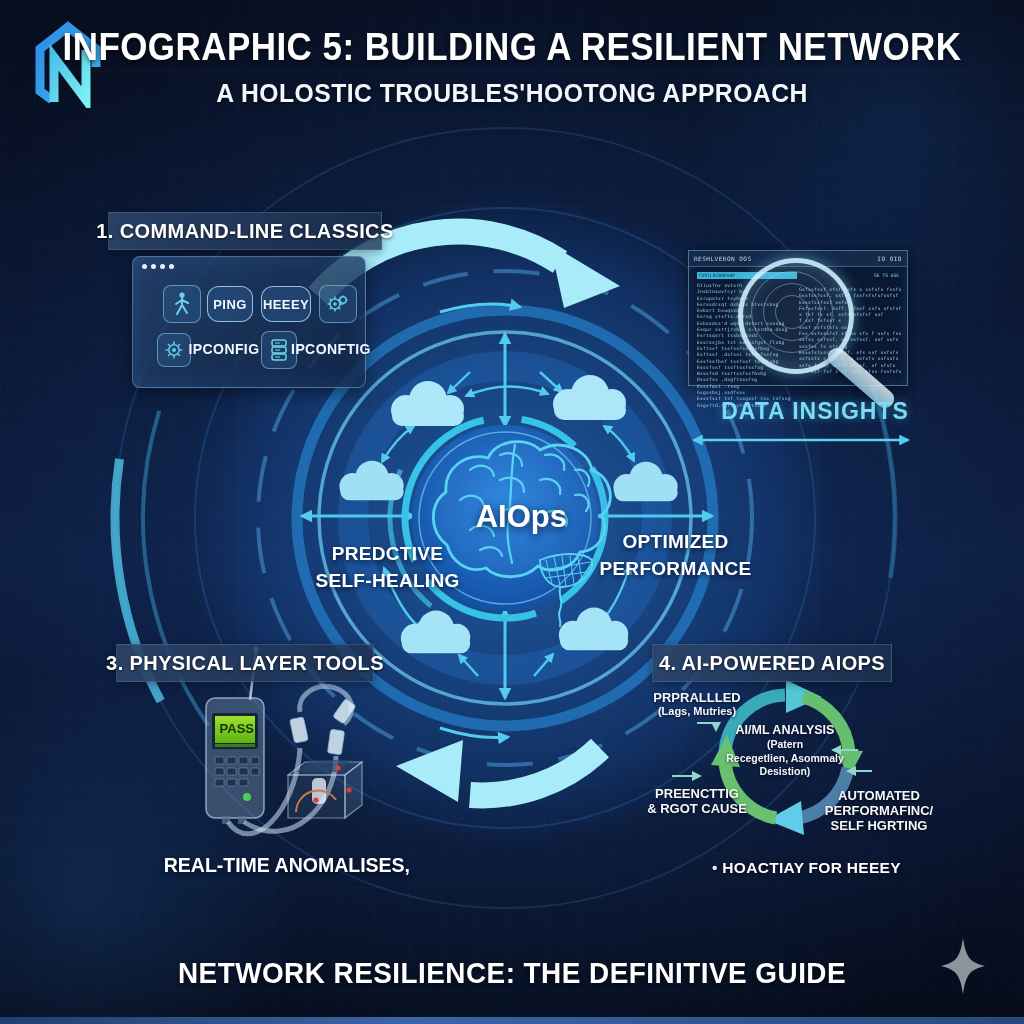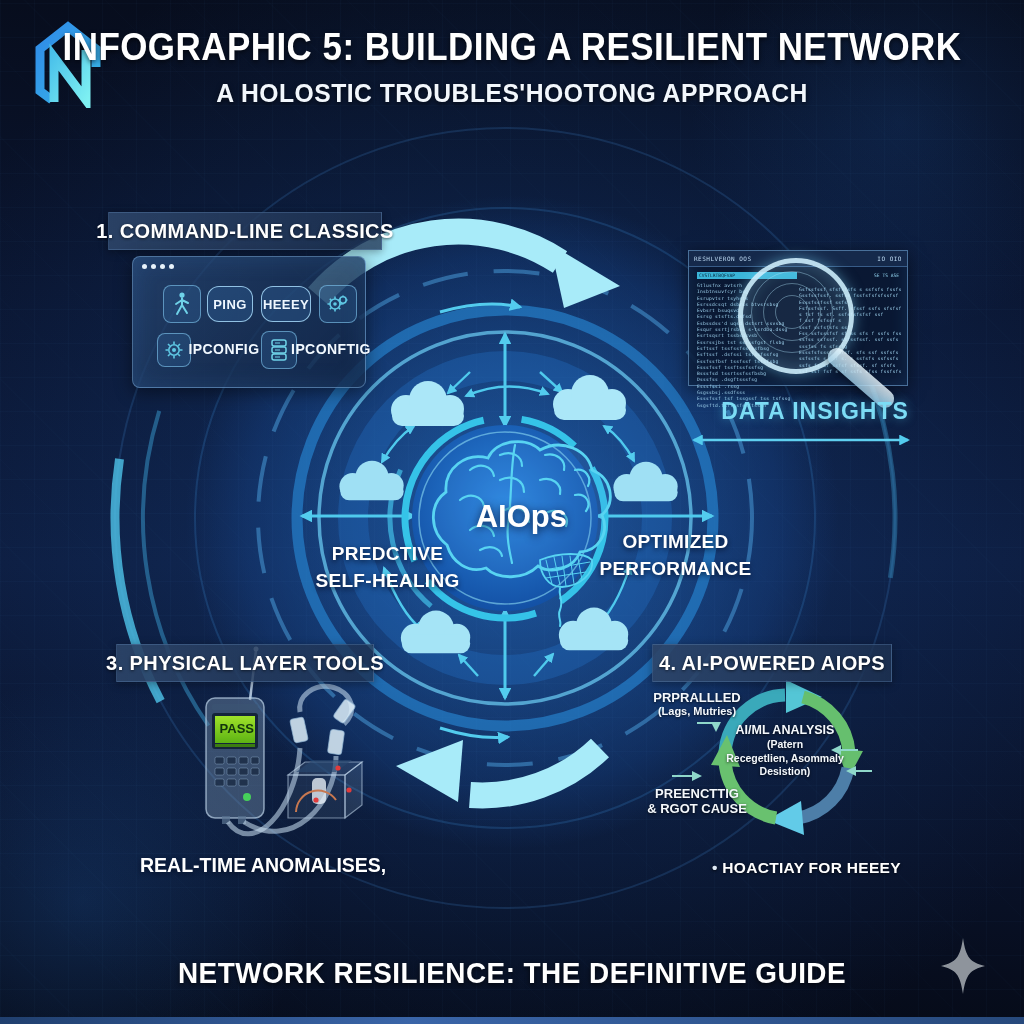--- a/index.html
+++ b/index.html
@@ -67,21 +67,21 @@
   .datainsights{left:700px;top:398px;width:230px;text-align:center;font-size:23px;font-weight:700;
     letter-spacing:1px;color:#7cdcf5;text-shadow:0 0 10px rgba(80,200,240,.5);}
 
   
   .biglabel{text-align:center;font-size:19px;font-weight:700;line-height:27px;letter-spacing:.3px;
     text-shadow:0 2px 5px rgba(0,10,30,.7);}
   .aiops{left:443px;top:499px;width:124px;text-align:right;font-size:31px;font-weight:700;
     text-shadow:0 2px 8px rgba(0,10,40,.8);}
 
   
-  .s3caption{left:140px;top:852px;width:270px;text-align:left;font-size:19.5px;font-weight:700;line-height:27px;
+  .s3caption{left:140px;top:852px;width:270px;text-align:right;font-size:19.5px;font-weight:700;line-height:27px;
     text-shadow:0 2px 5px rgba(0,10,30,.7);}
 
   
   .s4label{text-align:center;font-weight:700;color:#f4f8fc;text-shadow:0 1px 3px rgba(0,0,0,.7);}
   .s4label .l1{font-size:13px;line-height:15px;}
   .s4label .l2{font-size:11px;line-height:13px;font-weight:700;}
   .s4center .l1{font-size:12.5px;line-height:15px;}
   .s4center .l2{font-size:10.5px;line-height:13.5px;}
   .s4bullets{left:712px;top:855px;width:240px;font-size:15.5px;font-weight:700;line-height:25px;
     letter-spacing:.3px;text-shadow:0 1px 3px rgba(0,0,0,.7);}
@@ -441,19 +441,24 @@
   <div class="abs s4label s4center" style="left:724px;top:723px;width:122px">
     <div class="l1">AI/ML ANALYSIS</div>
     <div class="l2">(Patern</div>
     <div class="l2">Recegetlien, Asommaly</div>
     <div class="l2">Desistion)</div>
   </div>
   <div class="abs s4label" style="left:638px;top:786px;width:118px">
     <div class="l1">PREENCTTIG</div>
     <div class="l1">&amp; RGOT CAUSE</div>
   </div>
+  <div class="abs s4label" style="left:816px;top:788px;width:126px">
+    <div class="l1">AUTOMATED</div>
+    <div class="l1">PERFORMAFINC/</div>
+    <div class="l1">SELF HGRTING</div>
+  </div>
   <div class="abs s4bullets">
       <div>HOACTIAY FOR HEEEY</div>
     </div>
 
   <div class="abs footer">NETWORK RESILIENCE: THE DEFINITIVE GUIDE</div>
   <div class="abs bottom-strip"></div>
 </div>
 
 </body></html>

